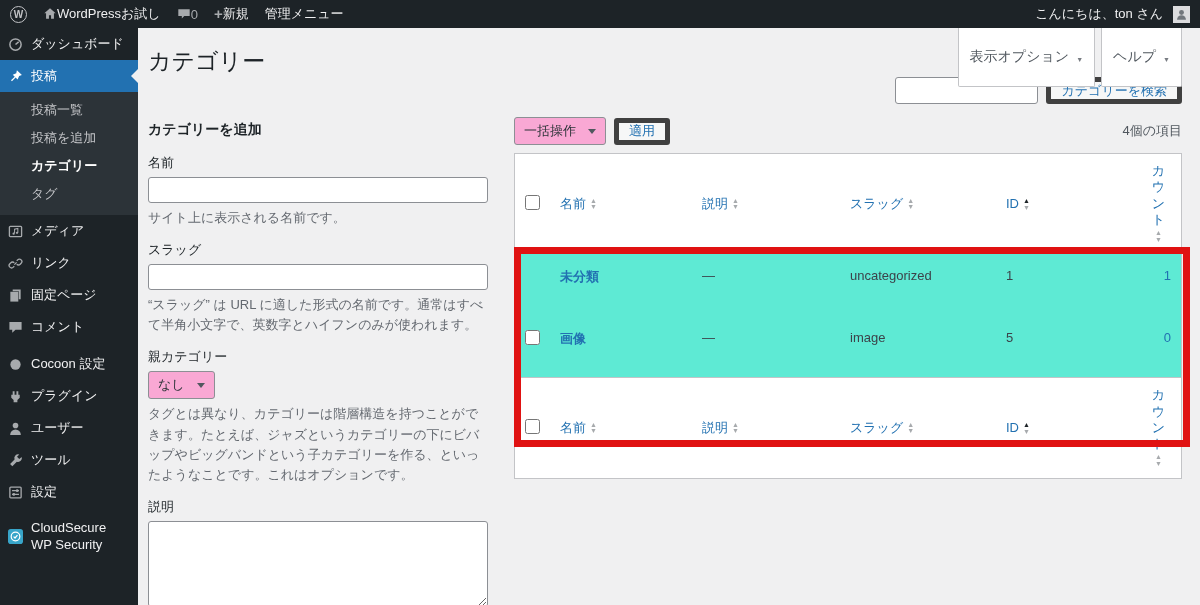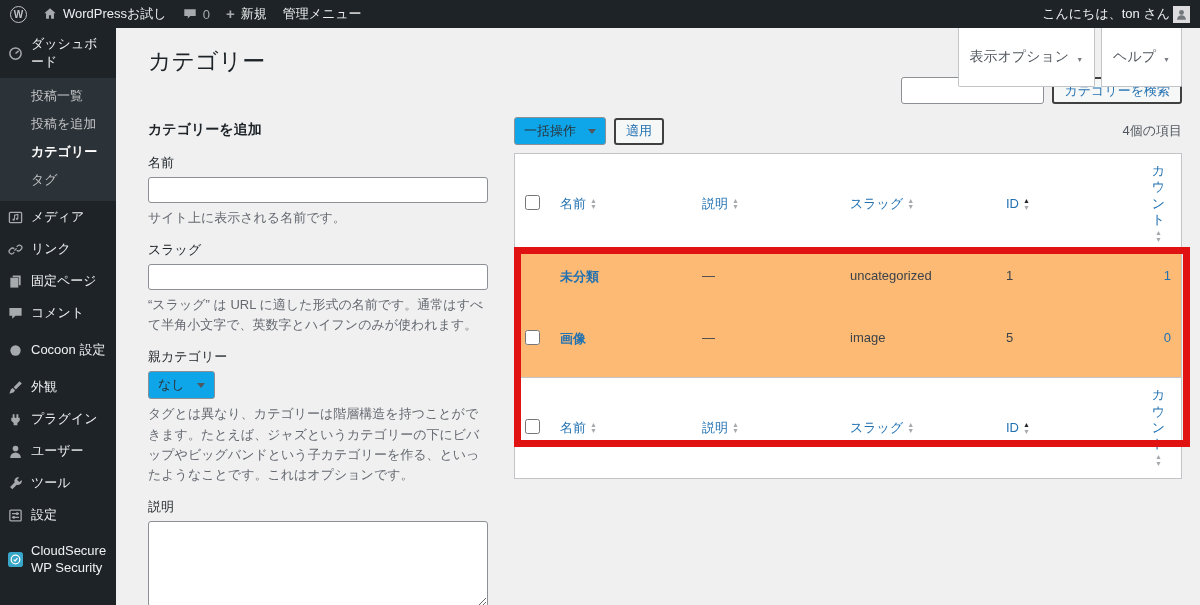--- a/index.html
+++ b/index.html
@@ -5,31 +5,31 @@
   * { box-sizing: border-box; margin: 0; padding: 0; }
   html,body { width: 1200px; height: 605px; }
   body {
     position: relative; overflow: hidden;
     font-family: "Liberation Sans", "DejaVu Sans", sans-serif;
     font-size: 13px; background: #f0f0f1; color: #3c434a;
   }
   
   .admin-bar { position: absolute; top:0; left:0; right:0; height:28px; background:#1d2327;
     color:#f0f0f1; display:flex; align-items:center; padding:0 10px; gap:16px; z-index:50; }
-  .ab-item { display:flex; align-items:center; gap:6px; color:#f0f0f1; cursor:pointer; }
+  .ab-item { display:flex; align-items:center; gap:0; color:#f0f0f1; cursor:pointer; }
   .ab-icon { color:#a7aaad; display:inline-flex; }
   .ab-icon svg { width:14px; height:14px; fill:currentColor; }
   .wp-logo { width:17px; height:17px; border:1.5px solid #c3c4c7; border-radius:50%;
     display:flex; align-items:center; justify-content:center; font-size:10px; font-weight:bold; color:#c3c4c7; }
-  .ab-right { margin-left:auto; display:flex; align-items:center; gap:3px; }
+  .ab-right { margin-left:auto; display:flex; align-items:center; gap:10px; }
   .avatar { width:17px; height:17px; background:#dcdcde; display:inline-flex; align-items:center; justify-content:center; }
   .avatar svg { width:13px; height:13px; fill:#72777c; }
   .plus-glyph::before { content:"+"; font-size:15px; font-weight:bold; color:#a7aaad; line-height:1; }
   
-  .sidebar { position:absolute; top:28px; left:0; bottom:0; width:116px; background:#1d2327; z-index:40; }
+  .sidebar { position:absolute; top:28px; left:0; bottom:0; width:138px; background:#1d2327; z-index:40; }
   .menu-item { display:flex; align-items:center; gap:8px; padding:7px 8px; font-size:13px;
     color:#f0f0f1; position:relative; cursor:pointer; }
   .menu-item svg { width:15px; height:15px; flex:none; color:#a7aaad; fill:currentColor; stroke:none; }
   .menu-item.active { background:#2271b1; color:#fff; }
   .menu-item.active svg { color:#fff; }
   .menu-item.active::after { content:""; position:absolute; right:0; top:50%;
     transform:translateY(-50%); border:7px solid transparent; border-right-color:#f0f0f1; }
   .submenu { background:#2c3338; padding:4px 0 7px; }
   .submenu-item { padding:5px 8px 5px 31px; color:#c3c4c7; font-size:13px; cursor:pointer; }
   .submenu-item.current { color:#fff; font-weight:bold; }
@@ -38,47 +38,47 @@
   
   .content { position:absolute; left:130px; top:28px; right:0; bottom:0; padding:0 18px; }
   .screen-tabs { position:absolute; top:0; right:18px; display:flex; gap:6px; z-index:5; }
   .screen-tab { background:#fff; border:1px solid #c3c4c7; border-top:none; padding:20px 11px;
     font-size:14px; color:#50575e; border-radius:0 0 2px 2px; display:flex; gap:7px; align-items:center; cursor:pointer; }
   .mini-caret::after { content:"▼"; font-size:7px; color:#787c82; }
   .page-title { font-size:23px; font-weight:400; color:#1d2327; padding-top:18px; }
   .search-row { position:absolute; top:49px; right:18px; display:flex; gap:8px; }
   .search-input { width:143px; height:27px; border:1px solid #8c8f94; border-radius:3px;
     background:#fff; padding:0 7px; font-size:13px; font-family:inherit; }
-  .btn { height:27px; padding:0 10px; border:2px solid #404040; background:#f6f7f7; color:#2271b1;
+  .btn { height:27px; padding:0 10px; border:5px solid #404040; background:#f6f7f7; color:#2271b1;
     border-radius:3px; font-size:13px; display:inline-flex; align-items:center; cursor:pointer; font-family:inherit; white-space:nowrap; }
   .main-cols { display:flex; gap:26px; margin-top:40px; }
   .col-left { width:340px; flex:none; }
   .col-right { flex:1; min-width:0; }
   
   .form-title { font-size:14px; font-weight:bold; color:#1d2327; margin:4px 0 15px; }
   .field { margin-bottom:13px; }
   .field > label { display:block; font-size:13px; color:#1d2327; margin-bottom:5px; }
   .text-input { width:100%; height:26px; border:1px solid #8c8f94; border-radius:3px;
     background:#fff; padding:0 7px; font-size:13px; font-family:inherit; }
   .desc { color:#646970; font-size:13px; margin-top:5px; line-height:1.55; }
   .select-box { display:inline-flex; align-items:center; gap:12px; height:28px; border:1px solid #8c8f94;
-    border-radius:3px; background:#0ea5e9; padding:0 9px; font-size:13px; color:#2c3338; cursor:pointer; }
+    border-radius:3px; background:#f9a8d4; padding:0 9px; font-size:13px; color:#2c3338; cursor:pointer; }
   .caret { width:0; height:0; border:4px solid transparent; border-top:5px solid #50575e; margin-top:5px; }
   .desc-area { width:100%; height:86px; border:1px solid #8c8f94; border-radius:3px;
     background:#fff; resize:vertical; font-family:inherit; }
   
   .tablenav { display:flex; align-items:center; gap:8px; }
   .tablenav .count { margin-left:auto; color:#50575e; font-size:13px; }
   .tablenav.top { margin-bottom:8px; }
   table.wp-list { width:100%; border-collapse:collapse; background:#fff; border:1px solid #c3c4c7; }
   th { padding:9px 10px; color:#2271b1; font-weight:400; text-align:left; font-size:13px; cursor:pointer; }
   thead th { border-bottom:1px solid #c3c4c7; }
   tfoot th { border-top:1px solid #c3c4c7; }
   td { padding:14px 10px; vertical-align:top; height:62px; text-align:left; font-size:13px; color:#3c434a; }
-  tr.alt { background:#fdba74; }
+  tr.alt { background:#5eead4; }
   .row-title { color:#2271b1; font-weight:600; cursor:pointer; }
   .count-col { text-align:right; }
   .count-link { color:#2271b1; cursor:pointer; }
   .sort-stack { display:inline-flex; flex-direction:column; margin-left:4px; vertical-align:middle; line-height:6.5px; }
   .sort-stack span { font-size:7px; color:#a7aaad; }
   .sort-stack .on { color:#1d2327; }
   .count-head-wrap { display:inline-block; text-align:center; line-height:1.25; }
   .cbx { width:15px; height:15px; margin:0; cursor:pointer; }
   
   .annotation { position:absolute; left:514px; top:247px; width:676px; height:200px;
@@ -124,20 +124,26 @@
 </div>
 
 <div class="sidebar">
   <div class="menu-item">
     <svg viewBox="0 0 16 16">
         <circle cx="8" cy="8" r="6" fill="none" stroke="currentColor" stroke-width="1.6"></circle>
         <path d="M8 8l3.4-2.8" fill="none" stroke="currentColor" stroke-width="1.6"></path>
       </svg>
     <span>ダッシュボード</span>
   </div>
+  <div class="menu-item active">
+    <svg viewBox="0 0 16 16">
+        <path d="M9.5 1.2l5.3 5.3-2.9 1-1.7 3.7-2.1-2.1-3.9 4-1-1 4-3.9-2.1-2.1 3.7-1.7z"></path>
+      </svg>
+    <span>投稿</span>
+  </div>
   <div class="submenu">
     <div class="submenu-item">投稿一覧</div>
     <div class="submenu-item">投稿を追加</div>
     <div class="submenu-item current">カテゴリー</div>
     <div class="submenu-item">タグ</div>
   </div>
   <div class="menu-item">
     <svg viewBox="0 0 16 16">
         <rect x="1.5" y="2.5" width="13" height="11" rx="1" fill="none" stroke="currentColor" stroke-width="1.4"></rect>
         <path d="M10.5 9.3V4.8L7 5.6v4.3" fill="none" stroke="currentColor" stroke-width="1.1"></path>
@@ -163,26 +169,20 @@
     <svg viewBox="0 0 16 16">
         <path d="M1.5 2h13v8.5H8L4.5 13.5v-3h-3z"></path>
       </svg>
     <span>コメント</span>
   </div>
   <div class="menu-item gap-top">
     <svg viewBox="0 0 16 16">
         <circle cx="8" cy="8" r="5.5"></circle>
       </svg>
     <span>Cocoon 設定</span>
-  </div>
-  <div class="menu-item gap-top">
-    <svg viewBox="0 0 16 16">
-        <path d="M12.3 1.3L14.7 3.7 8.4 10l-2.4-2.4zM5.2 8.5l2.3 2.3-1.3 2.2-4.7 1.6 1.6-4.7z"></path>
-      </svg>
-    <span>外観</span>
   </div>
   <div class="menu-item">
     <svg viewBox="0 0 16 16">
         <path d="M5 6V2.3h2V6h2V2.3h2V6h1.5v3.2L10 11.7V14H6v-2.3L3.5 9.2V6z"></path>
       </svg>
     <span>プラグイン</span>
   </div>
   <div class="menu-item">
     <svg viewBox="0 0 16 16">
         <circle cx="8" cy="4.8" r="3"></circle>

